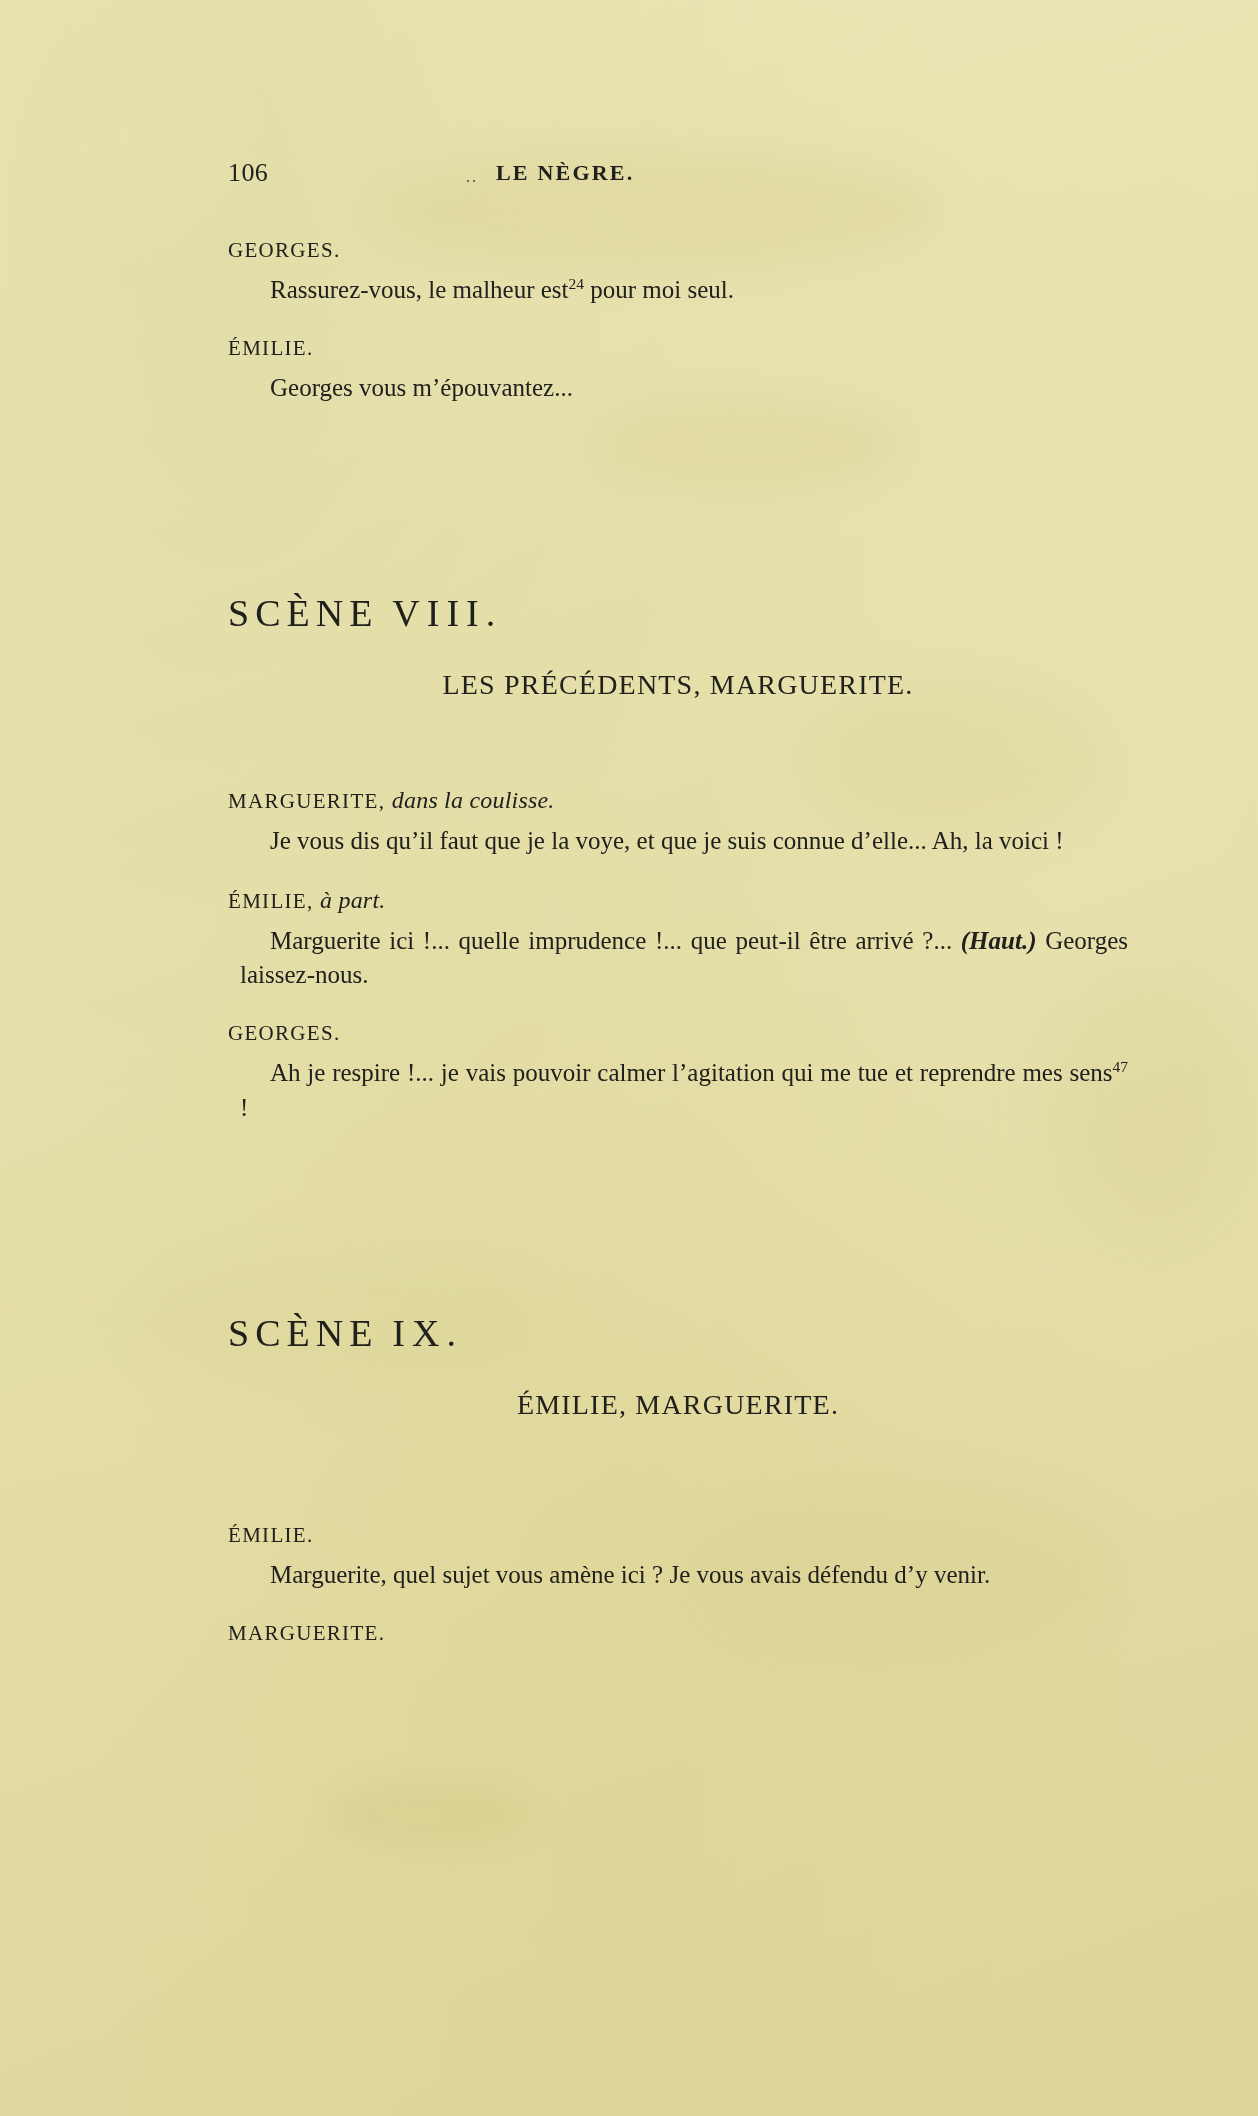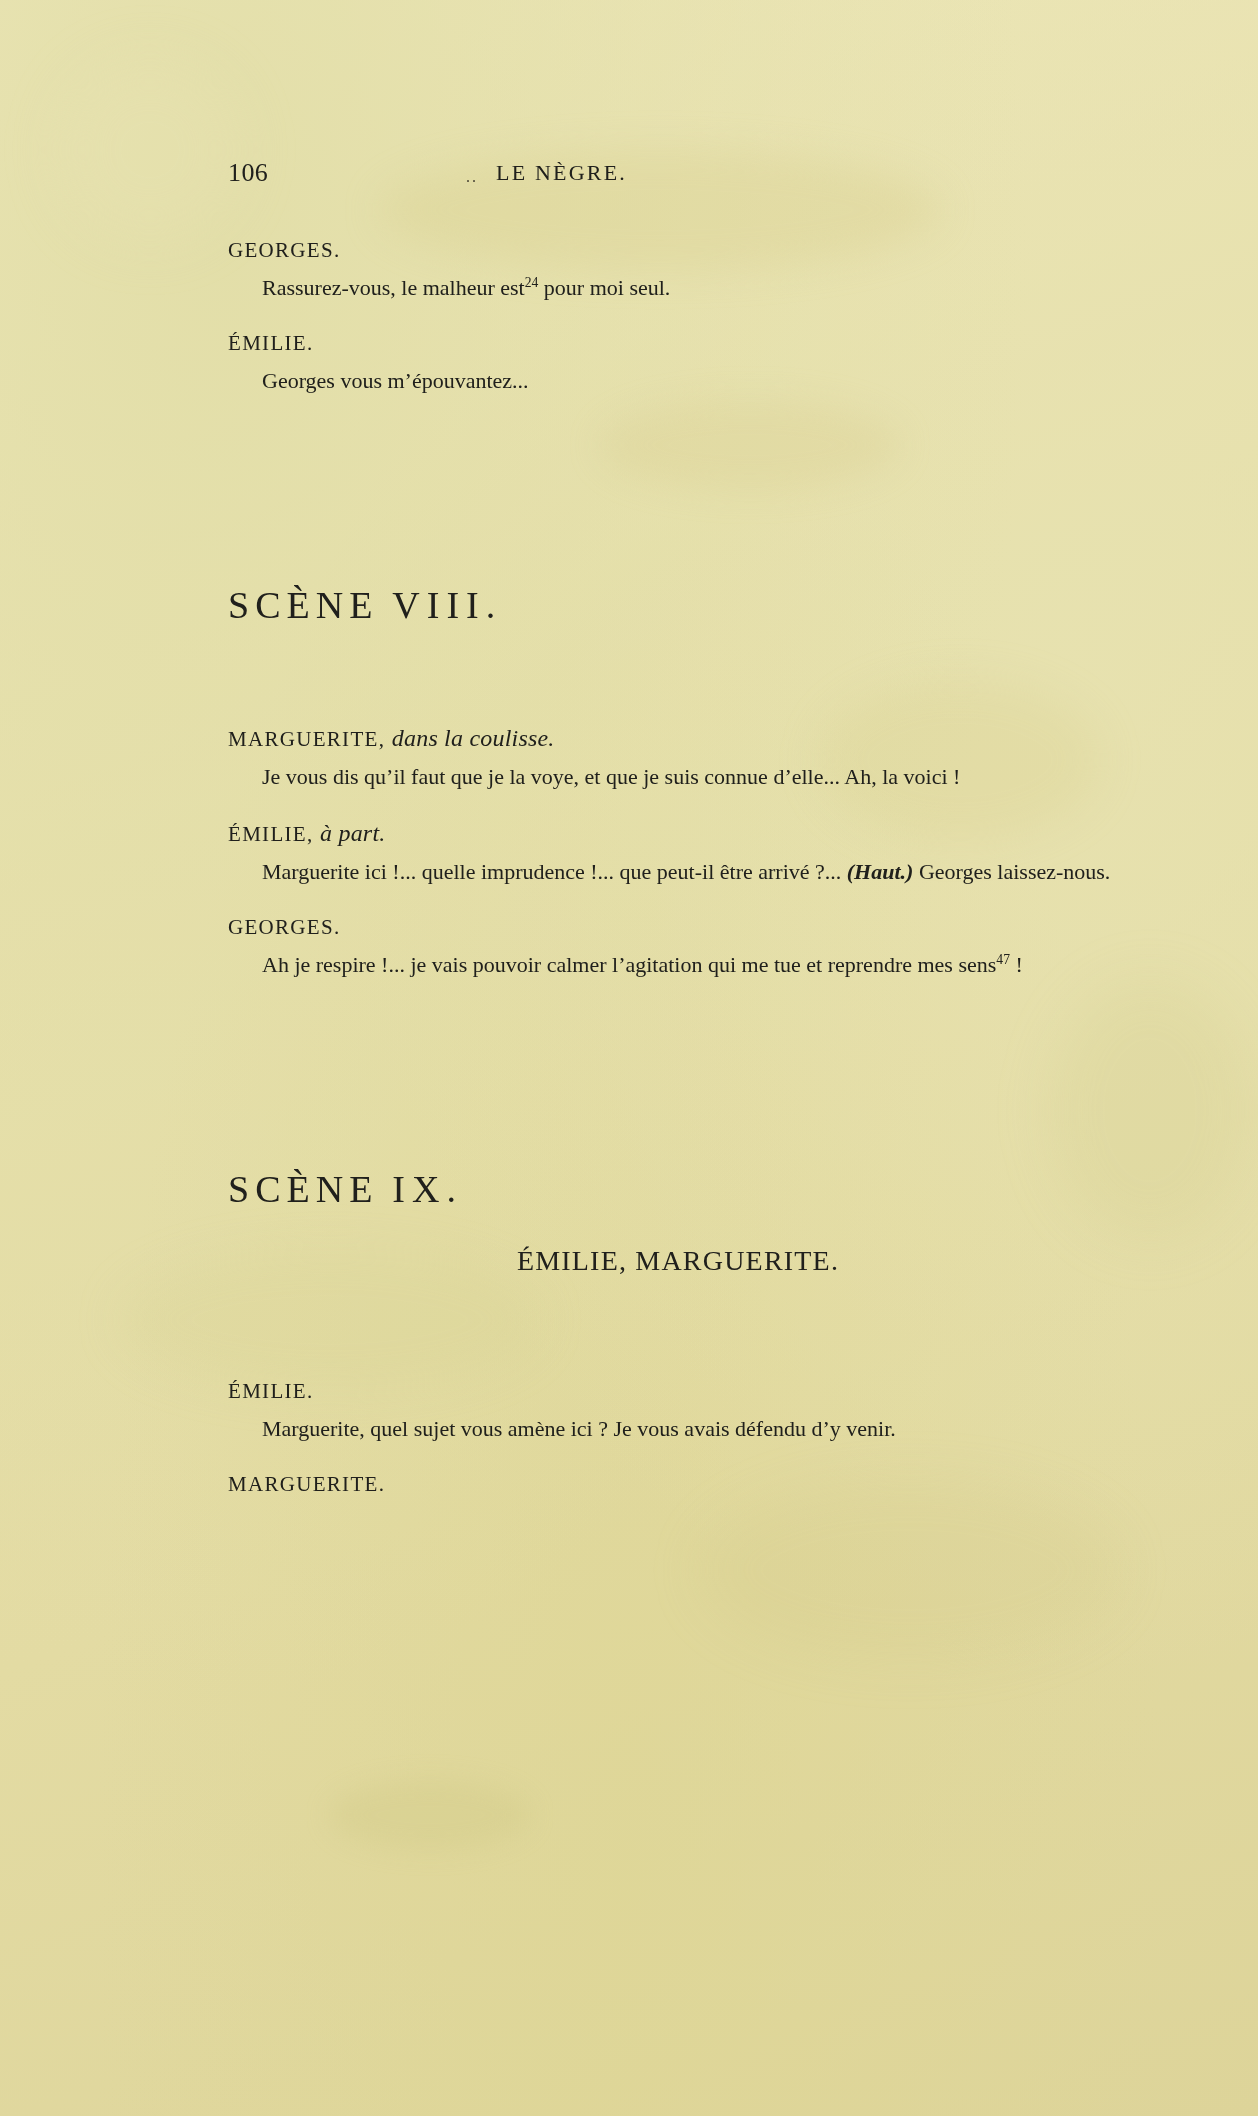--- a/index.html
+++ b/index.html
@@ -59,21 +59,21 @@
     left: 0;
     top: 8px;
     font-size: 26px;
     letter-spacing: 0.4px;
   }
   .head-title {
     position: absolute;
     left: 268px;
     top: 10px;
     font-size: 22px;
-    font-weight: normal;
+    font-weight: bold;
     letter-spacing: 2.2px;
     text-transform: uppercase;
   }
   .head-dots {
     position: absolute;
     left: 238px;
     top: 18px;
     font-size: 16px;
     color: #4a4636;
     letter-spacing: 2px;
@@ -89,23 +89,23 @@
   }
   .speaker .stage {
     font-style: italic;
     text-transform: none;
     letter-spacing: 0.2px;
     font-size: 24px;
     font-variant: normal;
   }
 
   p.line {
-    font-size: 22px;
+    font-size: 25px;
     line-height: 1.38;
-    margin: 0 0 6px 4px;
+    margin: 0 0 6px 12px;
     text-indent: 30px;
     text-align: justify;
   }
   p.line.nojust { text-align: left; }
   p.line sup { font-size: 0.62em; vertical-align: super; }
   p.line .ital-bold { font-style: italic; font-weight: bold; }
 
   .scene-title {
     text-align: left;
     font-size: 38px;
@@ -148,20 +148,21 @@
     <p class="line nojust">Rassurez-vous, le malheur est<sup>24</sup> pour moi seul.</p>
 
     <div class="speaker"><span>Émilie.</span></div>
     <p class="line nojust">Georges vous m’épouvantez...</p>
 
     <div class="gap-large"></div>
 
     <div class="scene-title">
       <span>SCÈNE</span><span class="num">VIII.</span>
     </div>
+    <div class="scene-cast">LES PRÉCÉDENTS, MARGUERITE.</div>
 
     <div class="gap-small"></div>
 
     <div class="speaker">
       <span>Marguerite,</span>
       <span class="stage">dans la coulisse.</span>
     </div>
     <p class="line">Je vous dis qu’il faut que je la voye, et que je suis connue d’elle... Ah, la voici !</p>
 
     <div class="speaker">

